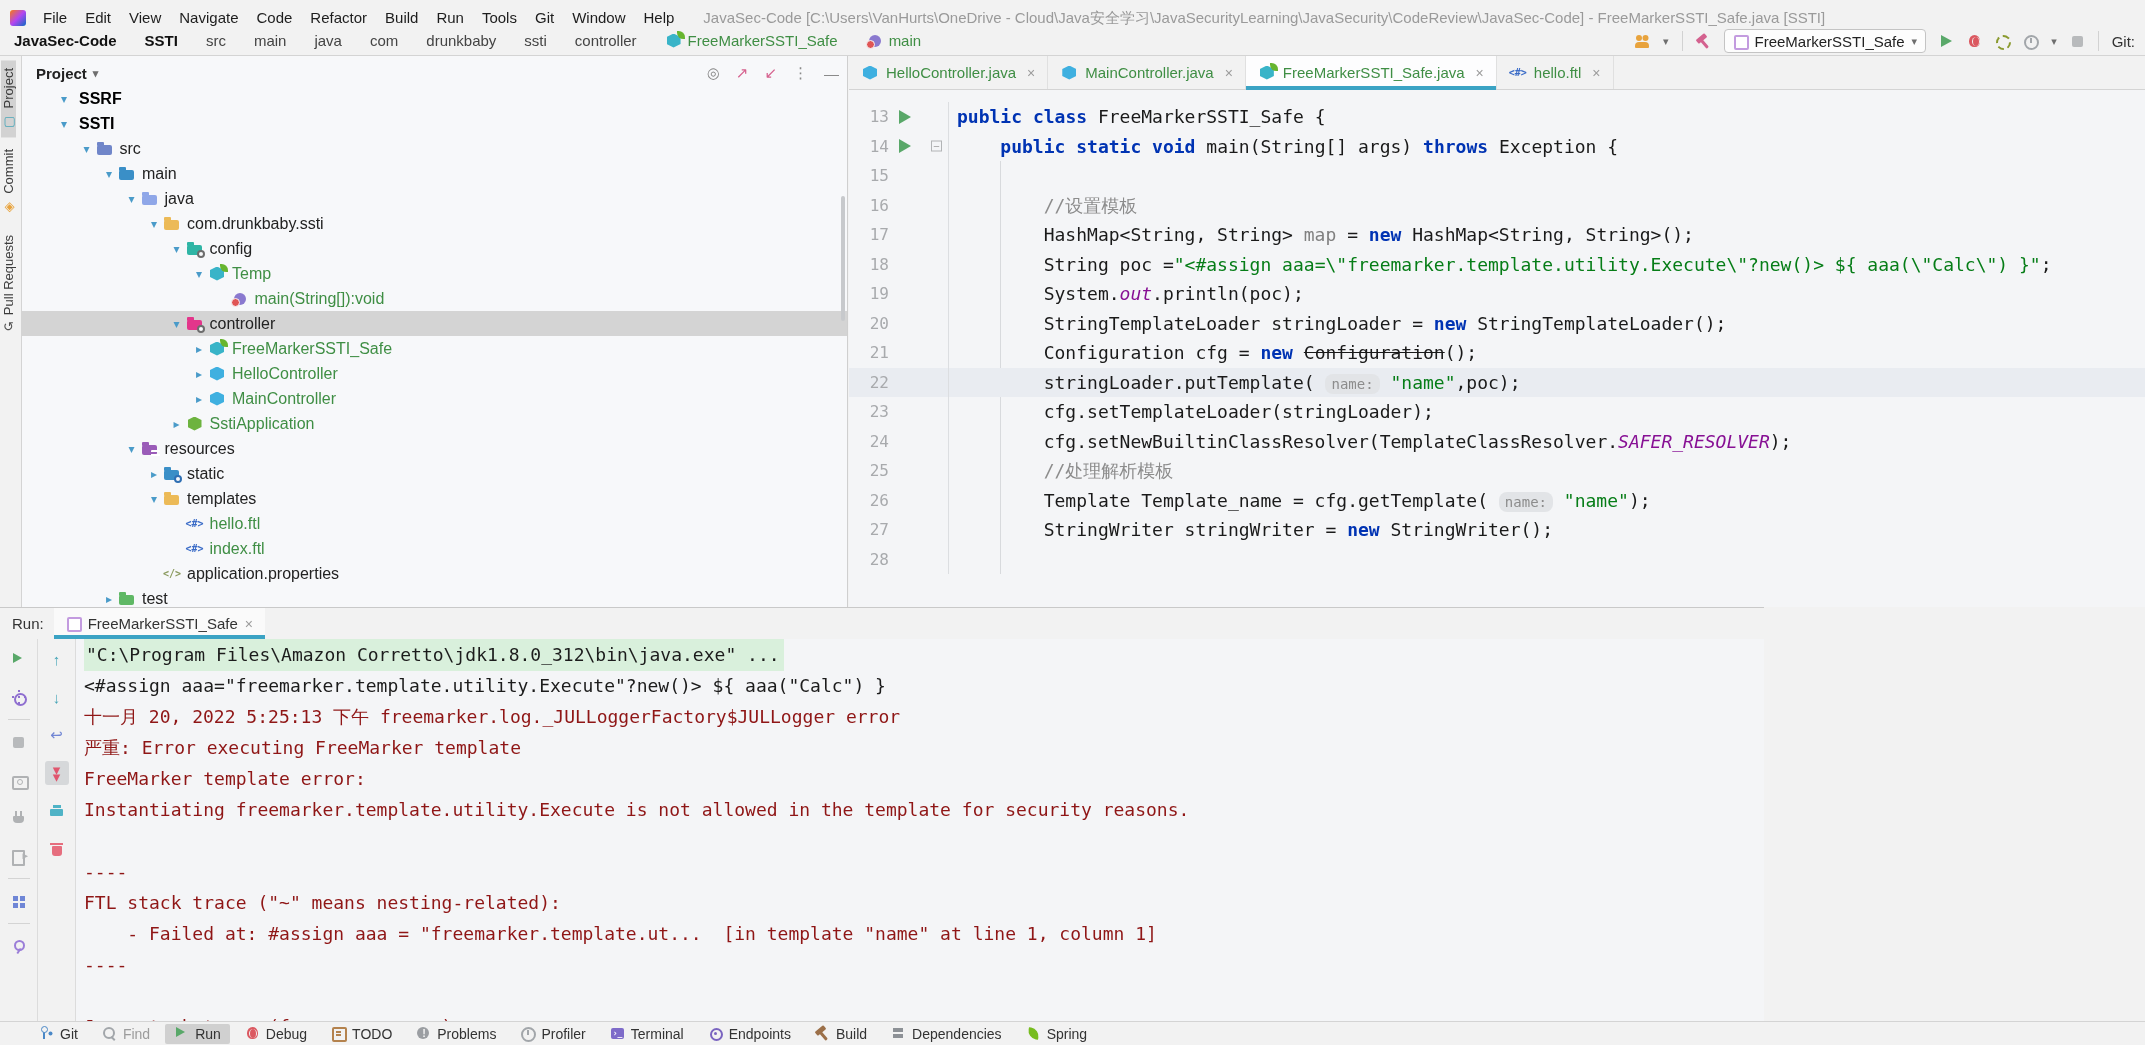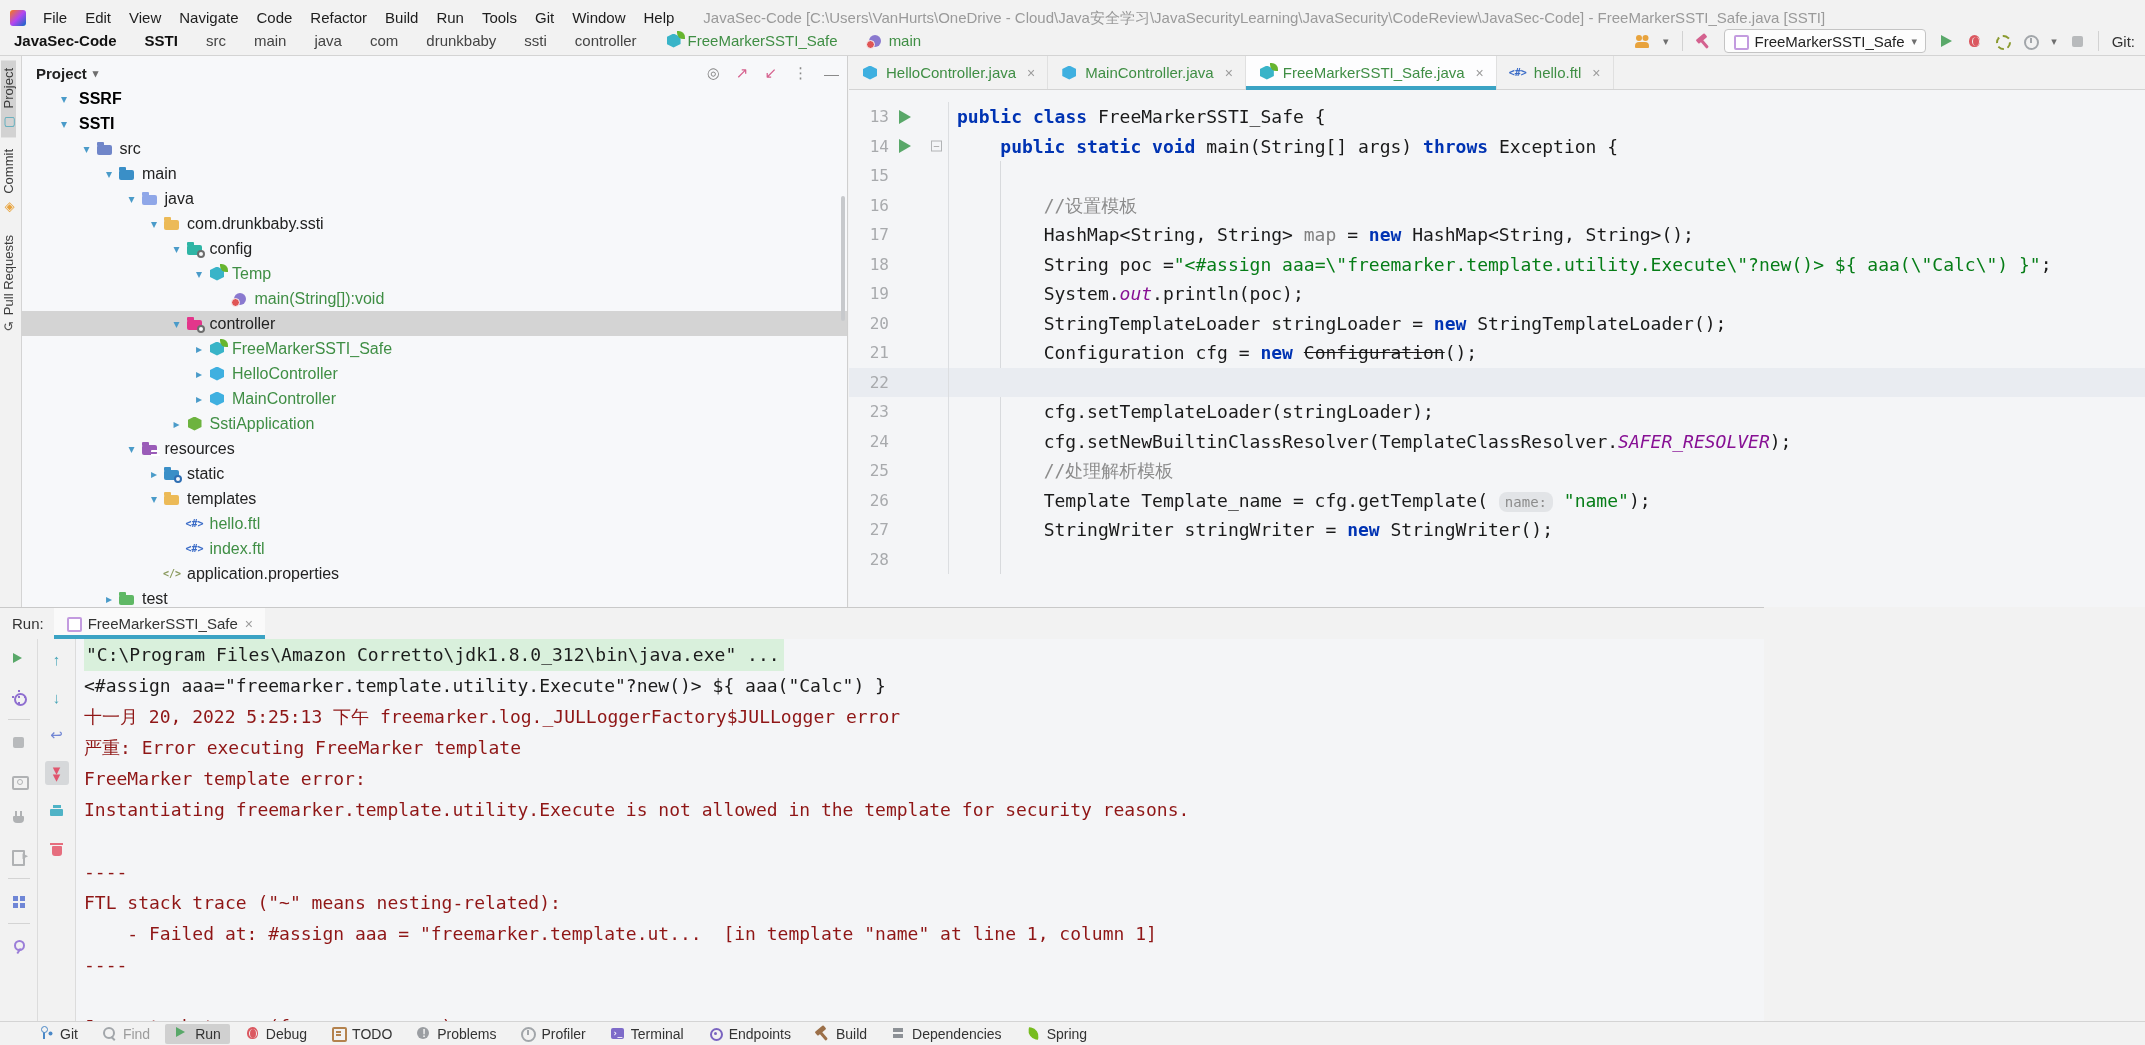--- a/index.html
+++ b/index.html
@@ -484,20 +484,21 @@
         <span class="ctext"><span>        StringTemplateLoader stringLoader = </span><span class="k">new</span><span> StringTemplateLoader();</span></span>
       </div>
       <div class="crow">
         <span class="gnum">21</span>
         <span class="gico"></span>
         <span class="ctext"><span>        Configuration cfg = </span><span class="k">new</span><span> </span><span class="x">Configuration</span><span>();</span></span>
       </div>
       <div class="crow hl">
         <span class="gnum">22</span>
         <span class="gico"></span>
+        <span class="ctext"><span>        stringLoader.putTemplate( </span><span class="h">name:</span><span> </span><span class="s">"name"</span><span>,poc);</span></span>
       </div>
       <div class="crow">
         <span class="gnum">23</span>
         <span class="gico"></span>
         <span class="ctext"><span>        cfg.setTemplateLoader(stringLoader);</span></span>
       </div>
       <div class="crow">
         <span class="gnum">24</span>
         <span class="gico"></span>
         <span class="ctext"><span>        cfg.setNewBuiltinClassResolver(TemplateClassResolver.</span><span class="f">SAFER_RESOLVER</span><span>);</span></span>

